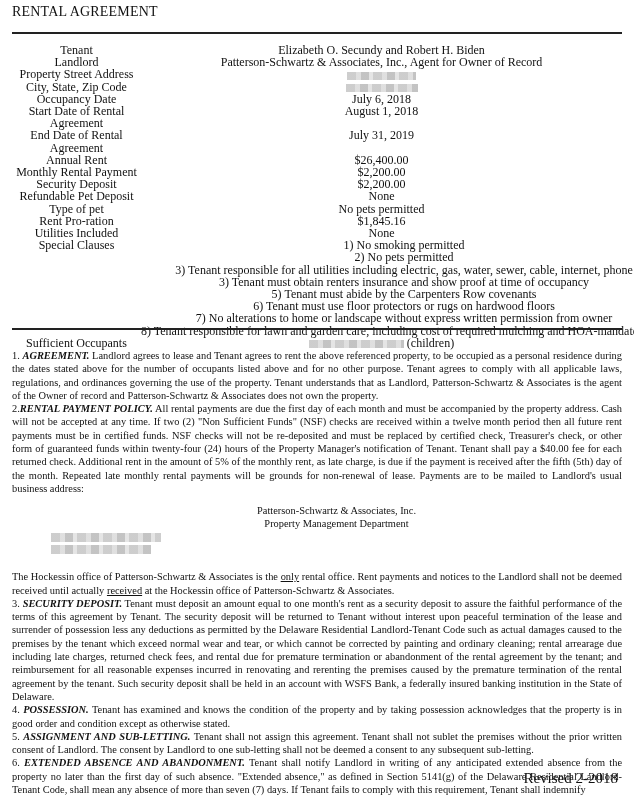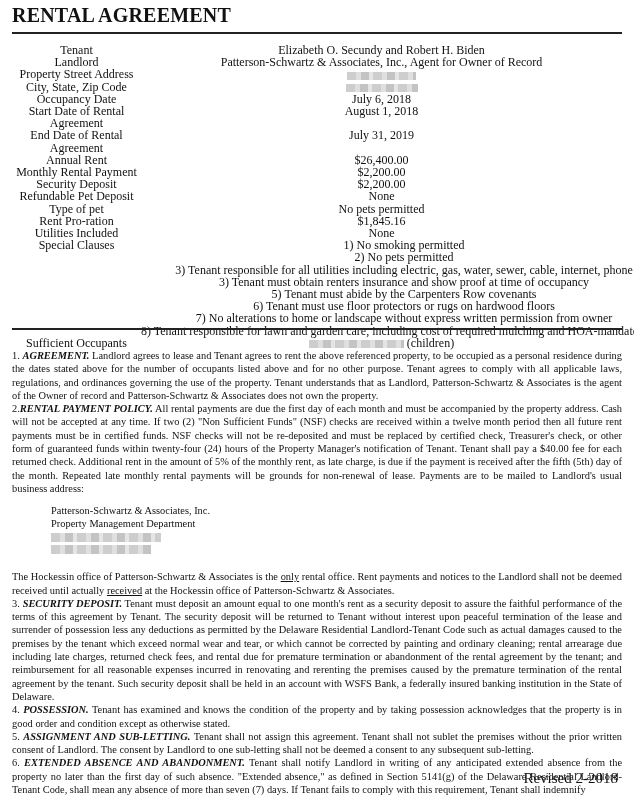--- a/index.html
+++ b/index.html
@@ -3,43 +3,43 @@
 <meta charset="utf-8">
 <style>
   html, body { margin:0; padding:0; background:#ffffff; }
   body {
     width:634px; height:802px; overflow:hidden; position:relative;
     font-family:"Liberation Serif", serif; color:#111;
   }
   .page { position:absolute; left:12px; top:0; width:610px; }
   .title {
     position:absolute; left:0; top:4px;
-    font-family:"Liberation Serif", serif; font-weight:bold;
-    font-size:20px; letter-spacing:0.2px; color:#111;
+    font-family:"Liberation Serif", serif; font-weight:normal;
+    font-size:14px; letter-spacing:0.2px; color:#111;
   }
   .rule { position:absolute; left:0; width:610px; height:1.5px; background:#222; }
   .rule.top { top:32px; }
   .rule.bottom { top:328px; }
   .fields { position:absolute; left:0; top:44px; width:610px; font-size:12px; line-height:12.2px;text-align:center; }
   .row { display:flex; }
   .lbl { width:129px; flex:none; }
   .val { flex:1; white-space:nowrap; }
   .blur {
     display:inline-block; height:8px; vertical-align:middle;
     background:repeating-linear-gradient(90deg,#c8c8c8 0 9px,#dcdcdc 9px 14px,#bdbdbd 14px 22px,#e2e2e2 22px 26px);
     opacity:0.9;
   }
   .body-text {
     position:absolute; left:0; top:349px; width:610px;
     font-size:10.4px; line-height:13.3px; text-align:justify;
   }
   .body-text p { margin:0; }
   .heading { font-weight:bold; font-style:italic;margin-top:24px; }
   .u { text-decoration:underline; }
-  .addr { margin:9px 0 16px 39px; line-height:13px; text-align:left; }
+  .addr { margin:9px 0 16px 39px; line-height:13px; text-align:center; }
   .addr .blur { display:block; margin:3px 0; height:9px; }
   .revised { position:absolute; right:4px; top:770px; font-size:15px; }
 </style>
 </head>
 <body>
 
 <div class="page">
   <div class="title">RENTAL AGREEMENT</div>
   <div class="rule top"></div>
 

